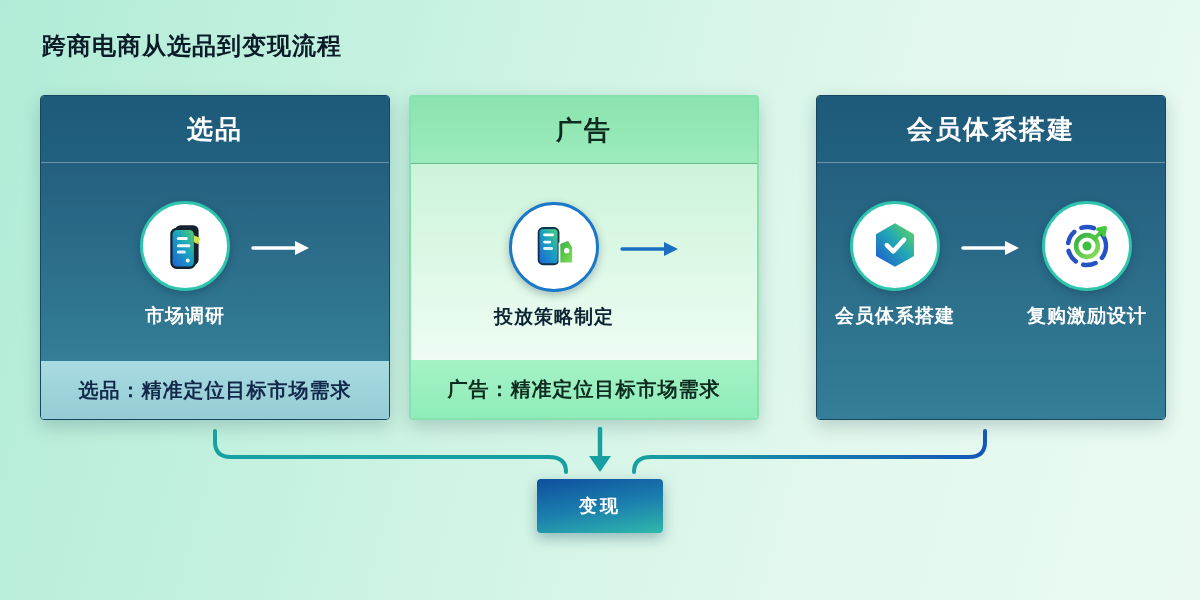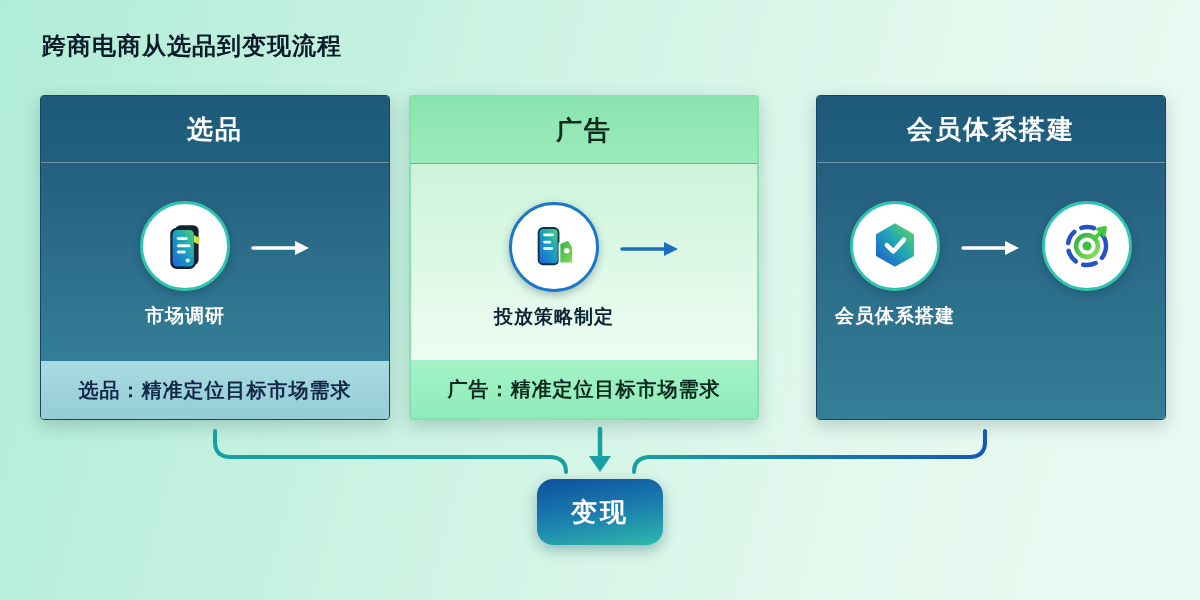--- a/index.html
+++ b/index.html
@@ -64,24 +64,24 @@
   .card-footer {
     height:58px; display:flex; align-items:center; justify-content:center;
     font-size:20px; font-weight:bold; letter-spacing:1px;
   }
   .theme-blue .card-footer { background:linear-gradient(180deg,#a9dbe2,#95ccd5); color:#13294a; }
   .theme-green .card-footer { background:linear-gradient(180deg,#a4f2c5,#8fecba); color:#0d2b1e; }
 
   .connectors { position:absolute; left:0; top:425px; width:1200px; height:75px; }
 
   .monetize-btn {
-    position:absolute; left:537px; top:479px; width:126px; height:66px;
-    border-radius:16px;
+    position:absolute; left:537px; top:479px; width:126px; height:54px;
+    border-radius:4px;
     background:linear-gradient(170deg,#0e4f9e 0%,#1b7fae 52%,#2fb9ab 100%);
-    color:#ffffff; font-size:26px; font-weight:bold; letter-spacing:3px;
+    color:#ffffff; font-size:18px; font-weight:bold; letter-spacing:3px;
     display:flex; align-items:center; justify-content:center;
     box-shadow:0 5px 14px rgba(15,70,100,0.35);
     font-family:"Liberation Sans","DejaVu Sans",sans-serif;
     border:none;
   }
 </style>
 </head>
 <body>
 
 <svg width="0" height="0" style="position:absolute">
@@ -181,20 +181,21 @@
     </svg>
     <div class="flow-item">
       <div class="icon-circle">
         <svg viewBox="0 0 64 64">
           <circle cx="32" cy="32" r="21" fill="none" stroke="#2653c4" stroke-width="5" stroke-dasharray="14 9" stroke-linecap="round"></circle>
           <circle cx="32" cy="32" r="12" fill="none" stroke="url(#gGreen)" stroke-width="5"></circle>
           <circle cx="32" cy="32" r="5" fill="#3fbf3f"></circle>
           <path d="M40 24 L52 12 M52 12 l-8 1.5 M52 12 l-1.5 8" stroke="#45c93c" stroke-width="4" stroke-linecap="round" fill="none"></path>
         </svg>
       </div>
+      <div class="item-label">复购激励设计</div>
     </div>
   </div>
 </div>
 
 <svg class="connectors" viewBox="0 0 1200 75">
   <path d="M215 6 L215 17 Q215 32 231 32 L549 32 Q566 32 566 47" fill="none" stroke="#16a0a2" stroke-width="4" stroke-linecap="round"></path>
   <path d="M985 6 L985 17 Q985 32 969 32 L651 32 Q634 32 634 47" fill="none" stroke="url(#gBracketRight)" stroke-width="4" stroke-linecap="round"></path>
   <g>
     <line x1="600" y1="4" x2="600" y2="33" stroke="#16a0a2" stroke-width="4.5" stroke-linecap="round"></line>
     <path d="M589 31 L611 31 L600 47 Z" fill="#16a0a2"></path>

